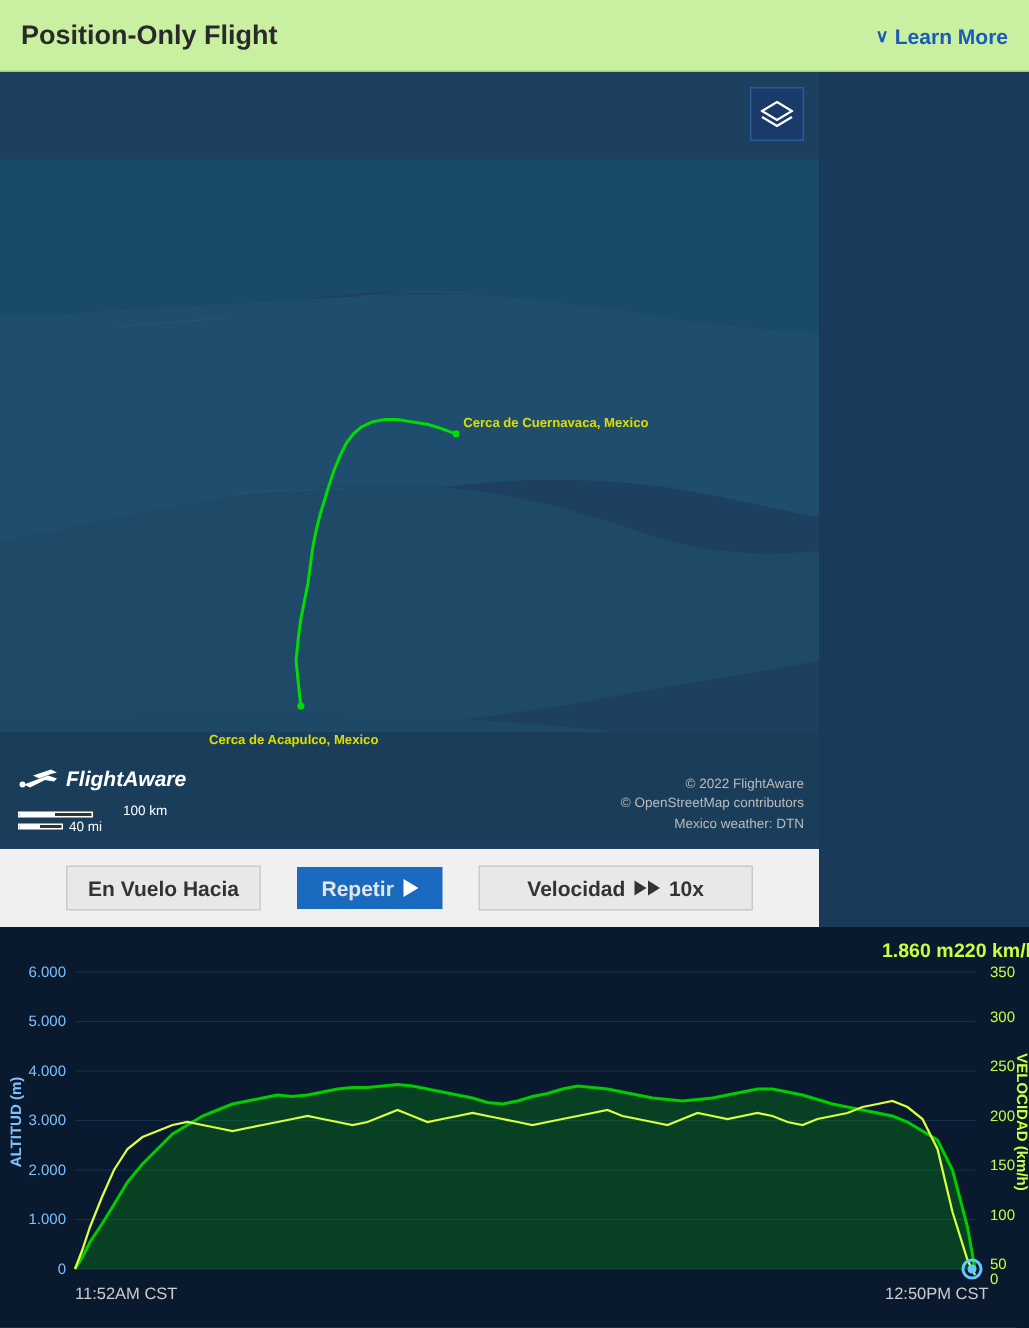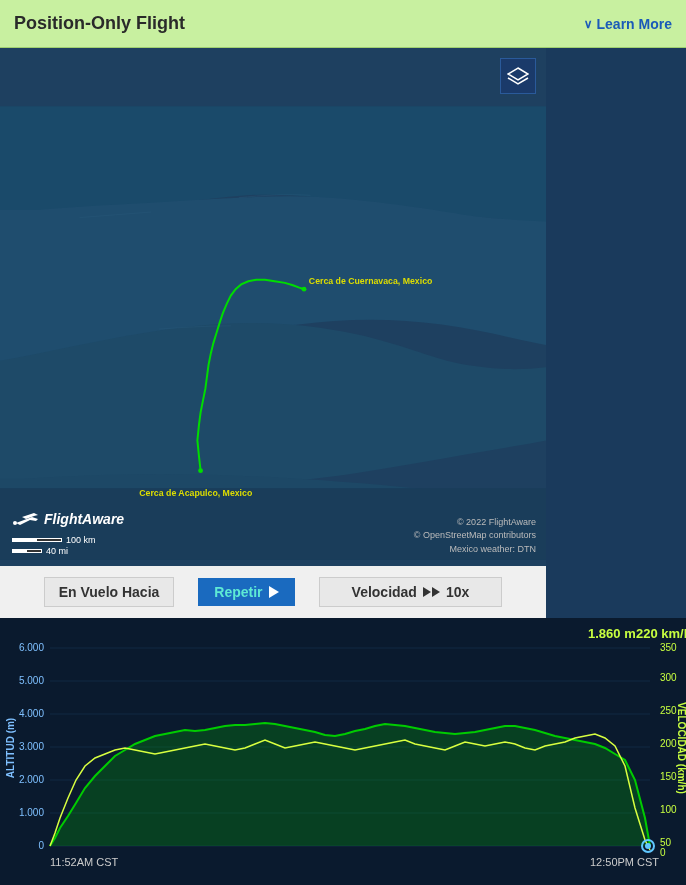--- a/index.html
+++ b/index.html
@@ -90,21 +90,21 @@
       font-size: 14px;
       font-weight: 600;
       color: #333;
       padding: 6px 14px;
       background: #e8e8e8;
       border: 1px solid #ccc;
     }
     .ctrl-btn {
       font-size: 14px;
       font-weight: 600;
-      color: #5eead4;
+      color: #e5e5e5;
       background: #1a6abf;
       padding: 6px 16px;
       border: none;
       cursor: pointer;
       display: flex;
       align-items: center;
       gap: 6px;
     }
     .ctrl-btn .play-icon {
       width: 0;
@@ -208,21 +208,21 @@
       <svg width="28" height="20" viewBox="0 0 28 20" xmlns="http://www.w3.org/2000/svg">
         <path d="M 4,14 L 20,8 L 26,10 L 24,12 L 18,11 L 8,16 Z" fill="#fff"></path>
         <path d="M 10,8 L 22,4 L 26,6 L 22,7 L 14,10 Z" fill="#fff"></path>
         <circle cx="3" cy="14" r="2" fill="#fff"></circle>
       </svg>
       <span style="color:#fff; font-size:14px; font-weight:bold; font-style:italic;">Flight<span style="color:#fff;">Aware</span></span>
     </div>
 
     <div style="margin-top:6px;">
       <div style="display:flex; flex-direction:column; gap:1px;">
-        <div style="display:flex; align-items:center; gap:4px;">
+        <div style="display:flex; align-items:flex-end; gap:20px;">
           <div style="width:50px; height:4px; background: linear-gradient(to right, #fff 0%, #fff 50%, #333 50%, #333 100%); border:1px solid #fff;"></div>
           <span style="color:#fff; font-size:9px;">100 km</span>
         </div>
         <div style="display:flex; align-items:center; gap:4px;">
           <div style="width:30px; height:4px; background: linear-gradient(to right, #fff 0%, #fff 50%, #333 50%, #333 100%); border:1px solid #fff;"></div>
           <span style="color:#fff; font-size:9px;">40 mi</span>
         </div>
       </div>
     </div>
   </div>

